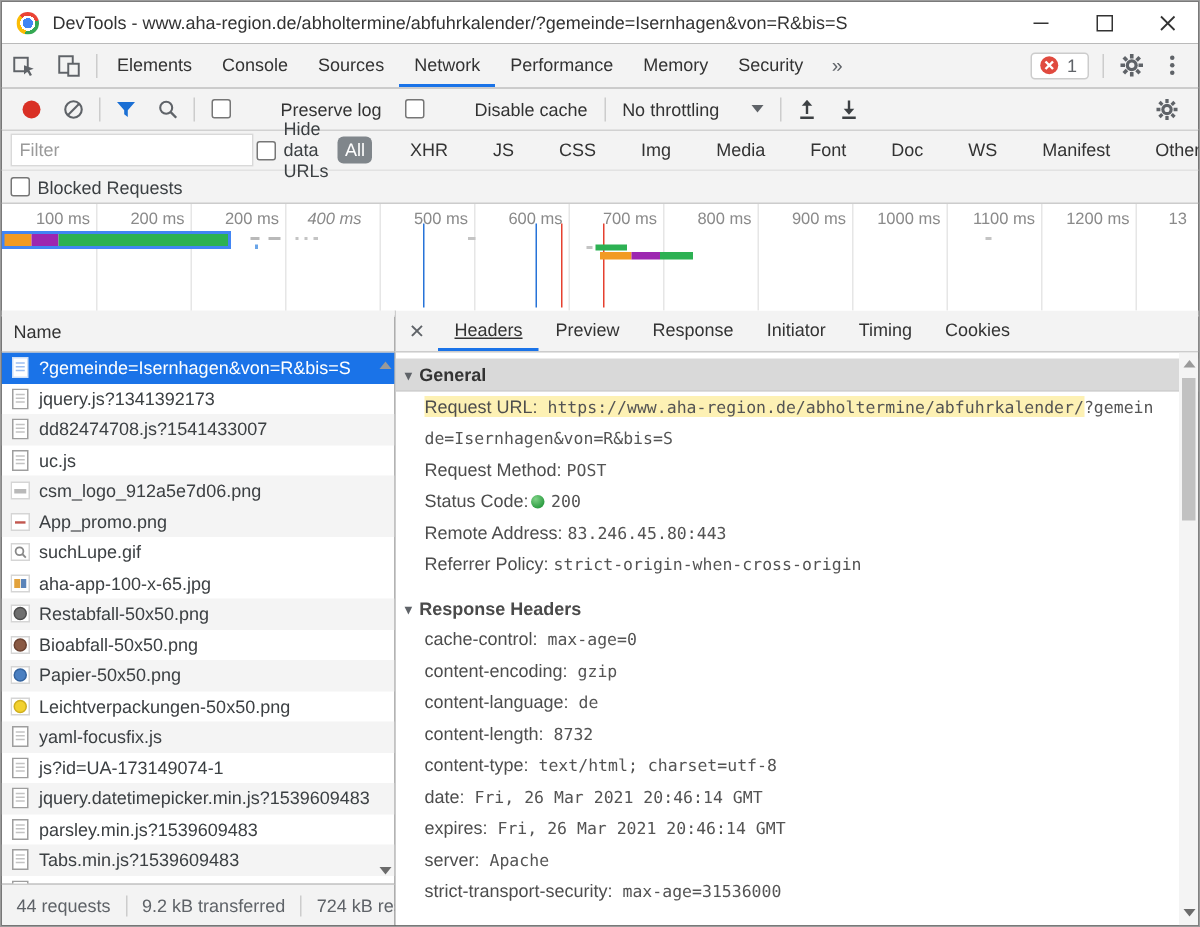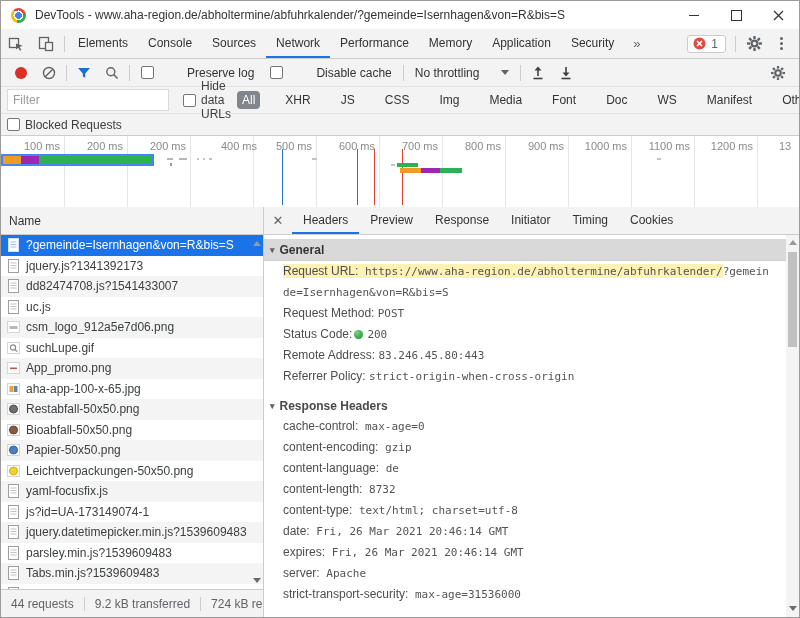--- a/index.html
+++ b/index.html
@@ -34,21 +34,21 @@
   .rec-dot{width:12px;height:12px;border-radius:50%;background:#d93025;margin:0 8px;}
   .cb{width:11px;height:11px;border:1px solid #767676;border-radius:2px;background:#fff;margin-right:5px;flex:0 0 auto;}
   .cb-label{display:flex;align-items:center;margin:0 8px;color:#333;gap:28px;}
   .throttle{display:flex;align-items:center;margin:0 8px;color:#333;}
   .caret{width:0;height:0;border-left:4px solid transparent;border-right:4px solid transparent;border-top:5px solid #5f6368;margin-left:22px;}
   .spacer{flex:1;}
 
   
   .filter-bar{height:26px;background:#f3f3f3;border-bottom:1px solid #e2e2e2;display:flex;align-items:center;padding:0 6px;}
   .filter-input{width:150px;height:18px;border:1px solid #d9d9d9;background:#fff;font:12px "Liberation Sans",sans-serif;
-    color:#333;padding:1px 5px;margin-right:14px;outline:none;}
+    color:#333;padding:1px 5px;margin-right:2px;outline:none;}
   .filter-input::placeholder{color:#9a9a9a;}
   .type-list{display:flex;align-items:center;gap:20px;margin-left:6px;}
   .type-item{padding:2px 5px;color:#333;border-radius:4px;}
   .type-item.active{background:#80868b;color:#fff;}
   .hbc{margin-left:14px;}
 
   
   .blocked-bar{height:21px;background:#f3f3f3;border-bottom:1px solid #ccc;display:flex;align-items:center;padding:0 6px;}
 
   
@@ -79,21 +79,21 @@
   .summary-bar{height:27px;background:#f3f3f3;border-top:1px solid #ccc;display:flex;align-items:center;color:#5f6368;
     white-space:nowrap;overflow:hidden;flex:0 0 auto;}
   .summary-bar .seg{padding:0 10px;}
   .summary-bar .div{width:1px;height:14px;background:#ccc;flex:0 0 auto;}
 
   
   .right-panel{position:relative;flex:1;display:flex;flex-direction:column;overflow:hidden;background:#fff;}
   .detail-tabs{height:27px;background:#f3f3f3;border-bottom:1px solid #ccc;display:flex;align-items:stretch;flex:0 0 auto;}
   .close-x{display:flex;align-items:center;justify-content:center;width:28px;color:#5f6368;font-size:13px;}
   .d-tab{display:flex;align-items:center;padding:0 11px;color:#333;border-bottom:2px solid transparent;box-sizing:border-box;}
-  .d-tab.active{border-bottom:2px solid #1a73e8;}
+  .d-tab.active{border-bottom:2px solid #1a73e8;text-decoration:underline;}
   .detail-body{position:relative;flex:1;overflow:hidden;}
   .sec-head{height:21px;display:flex;align-items:center;padding-left:6px;font-weight:bold;color:#333;}
   .sec-head .tri{font-size:9px;color:#5f6368;margin-right:5px;}
   .sec-head.gray{background:#d9d9d9;border-bottom:1px solid #cfcfcf;margin-top:4px;}
   .sec-head.plain{margin-top:8px;color:#4a4a4a;}
   .kv{padding-left:19px;padding-right:24px;line-height:21px;word-break:break-all;}
   .kv b{color:#4d4d4d;font-weight:normal;}
   .kv .val{font:11px "DejaVu Sans Mono",monospace;color:#545454;}
   .hl{background:#fdf1b4;}
   .status-dot{display:inline-block;width:9px;height:9px;border-radius:50%;margin:0 4px -1px 2px;
@@ -137,21 +137,20 @@
       </svg>
     </div>
     <div class="vsep"></div>
     <div id="dt-tabs" style="display:flex;align-items:stretch;">
         <div class="dt-tab">Elements</div>
         <div class="dt-tab">Console</div>
         <div class="dt-tab">Sources</div>
         <div class="dt-tab active">Network</div>
         <div class="dt-tab">Performance</div>
         <div class="dt-tab">Memory</div>
-        <div class="dt-tab">Application</div>
         <div class="dt-tab">Security</div>
       </div>
     <div class="chev">»</div>
     <div class="right-group">
       <div class="err-pill">
         <svg width="13" height="13">
           <circle cx="6.5" cy="6.5" r="6" fill="#e04a3f"></circle>
           <line x1="4" y1="4" x2="9" y2="9" stroke="#fff" stroke-width="1.6"></line>
           <line x1="9" y1="4" x2="4" y2="9" stroke="#fff" stroke-width="1.6"></line>
         </svg>
@@ -277,21 +276,21 @@
   </div>
 
   <div class="overview" id="overview">
       <div class="gridline" style="left: 63px;"></div>
       <div class="tick-label" style="left: -1px;">100 ms</div>
       <div class="gridline" style="left: 126px;"></div>
       <div class="tick-label" style="left: 62px;">200 ms</div>
       <div class="gridline" style="left: 189px;"></div>
       <div class="tick-label" style="left: 125px;">200 ms</div>
       <div class="gridline" style="left: 252px;"></div>
-      <div class="tick-label" style="left: 196px;">400 ms</div>
+      <div class="tick-label" style="left: 180px; font-style: italic;">400 ms</div>
       <div class="gridline" style="left: 315px;"></div>
       <div class="tick-label" style="left: 251px;">500 ms</div>
       <div class="gridline" style="left: 378px;"></div>
       <div class="tick-label" style="left: 314px;">600 ms</div>
       <div class="gridline" style="left: 441px;"></div>
       <div class="tick-label" style="left: 377px;">700 ms</div>
       <div class="gridline" style="left: 504px;"></div>
       <div class="tick-label" style="left: 440px;">800 ms</div>
       <div class="gridline" style="left: 567px;"></div>
       <div class="tick-label" style="left: 503px;">900 ms</div>
@@ -383,38 +382,38 @@
           </div>
           <div class="req-row alt">
             <span class="req-icon">
               <svg width="13" height="14">
                 <rect x="0.5" y="1.5" width="12" height="11" fill="#fff" stroke="#d5d5d5"></rect>
                 <rect x="2.5" y="6" width="8" height="3" fill="#b9b9b9"></rect>
               </svg>
             </span>
             <span>csm_logo_912a5e7d06.png</span>
           </div>
+          <div class="req-row alt">
+            <span class="req-icon">
+              <svg width="13" height="14">
+                <rect x="0.5" y="1.5" width="12" height="11" fill="#fff" stroke="#d5d5d5"></rect>
+                <rect x="3" y="6.5" width="7" height="1.6" fill="#c2574f"></rect>
+              </svg>
+            </span>
+            <span>App_promo.png</span>
+          </div>
           <div class="req-row">
             <span class="req-icon">
               <svg width="13" height="14">
                 <rect x="0.5" y="1.5" width="12" height="11" fill="#fff" stroke="#d5d5d5"></rect>
                 <circle cx="6" cy="6.5" r="2.6" fill="none" stroke="#8a8a8a" stroke-width="1.2"></circle>
                 <line x1="8" y1="8.5" x2="10.2" y2="10.7" stroke="#8a8a8a" stroke-width="1.2"></line>
               </svg>
             </span>
             <span>suchLupe.gif</span>
-          </div>
-          <div class="req-row alt">
-            <span class="req-icon">
-              <svg width="13" height="14">
-                <rect x="0.5" y="1.5" width="12" height="11" fill="#fff" stroke="#d5d5d5"></rect>
-                <rect x="3" y="6.5" width="7" height="1.6" fill="#c2574f"></rect>
-              </svg>
-            </span>
-            <span>App_promo.png</span>
           </div>
           <div class="req-row">
             <span class="req-icon">
               <svg width="13" height="14">
                 <rect x="0.5" y="1.5" width="12" height="11" fill="#fff" stroke="#d5d5d5"></rect>
                 <rect x="2.5" y="4" width="4" height="6" fill="#e2a23c"></rect>
                 <rect x="7" y="4" width="3.5" height="6" fill="#5b84b9"></rect>
               </svg>
             </span>
             <span>aha-app-100-x-65.jpg</span>

